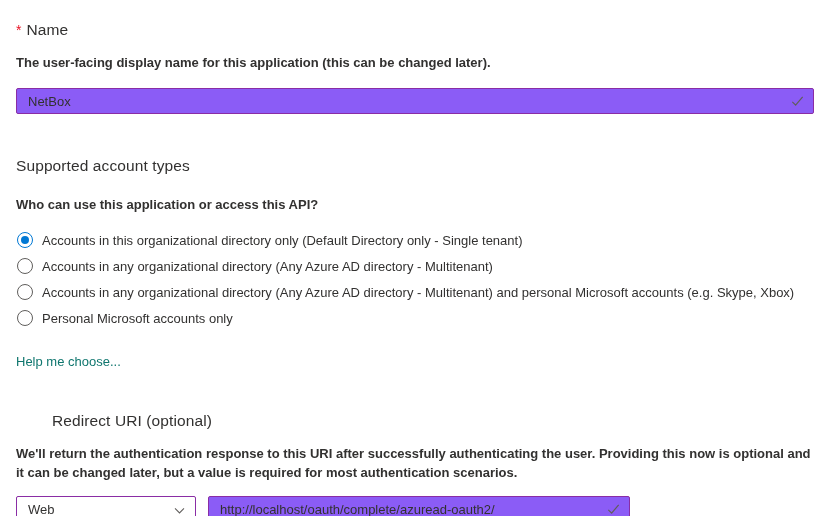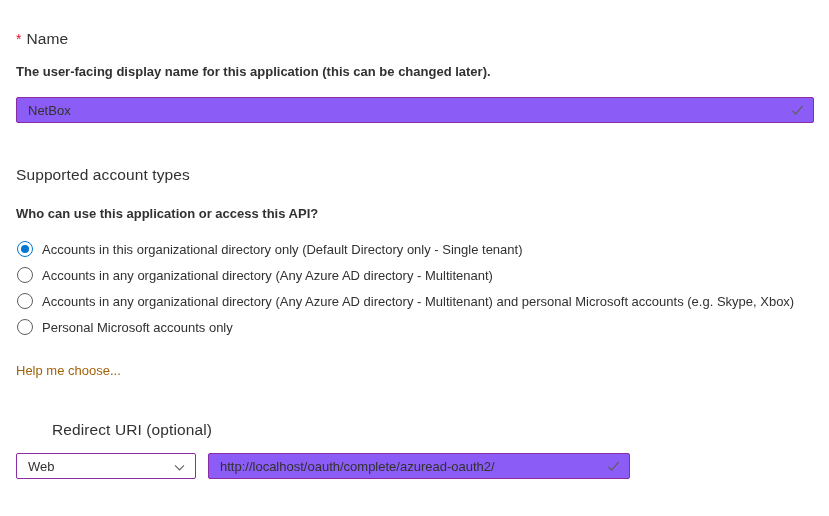--- a/index.html
+++ b/index.html
@@ -16,21 +16,21 @@
   .section-heading {
     font-size: 15.5px;
     font-weight: 400;
     color: #323130;
     letter-spacing: 0.1px;
   }
   .required-star { color: #e81123; margin-right: 5px; font-size: 14px; }
   .body-text { font-size: 13px; color: #323130; line-height: 19px; font-weight: bold; }
 
   
-  .name-heading { margin-top: 19px; }
+  .name-heading { margin-top: 10px; }
   .name-desc { margin-top: 14px; }
   .textbox {
     margin-top: 16px;
     position: relative;
     width: 798px; height: 26px;
     border: 1px solid #8a2da5;
     border-radius: 2px;
     background: #8b5cf6;
     display: flex; align-items: center;
   }
@@ -76,21 +76,21 @@
     width: 8px; height: 8px;
     border-radius: 50%;
     background: #0078d4;
     transform: translate(-50%, -50%);
   }
   .radio-label { font-size: 13px; color: #323130; white-space: nowrap; }
   .help-link {
     display: inline-block;
     margin-top: 23px;
     font-size: 13px;
-    color: #a16207;
+    color: #0f766e;
     text-decoration: none;
     cursor: pointer;
   }
 
   
   .redirect-heading { margin-top: 42px; margin-left: 36px; }
   .redirect-desc { margin-top: 14px; max-width: 800px; }
   .redirect-controls {
     margin-top: 14px;
     display: flex;
@@ -152,20 +152,21 @@
       <span class="radio-circle"></span>
       <span class="radio-label">Personal Microsoft accounts only</span>
     </div>
   </div>
 
   <a class="help-link">Help me choose...</a>
 
   
   <div class="section-heading redirect-heading">Redirect URI (optional)</div>
 
+  <div class="body-text redirect-desc">We'll return the authentication response to this URI after successfully authenticating the user. Providing this now is optional and it can be changed later, but a value is required for most authentication scenarios.</div>
 
   <div class="redirect-controls">
     <div class="dropdown">
       <span class="dropdown-value">Web</span>
       <span class="chevron-down">
         <svg width="13" height="13" viewBox="0 0 16 16" fill="none">
           <path d="M2.5 5.5 L8 11 L13.5 5.5" stroke="#605e5c" stroke-width="1.3" fill="none"></path>
         </svg>
       </span>
     </div>

